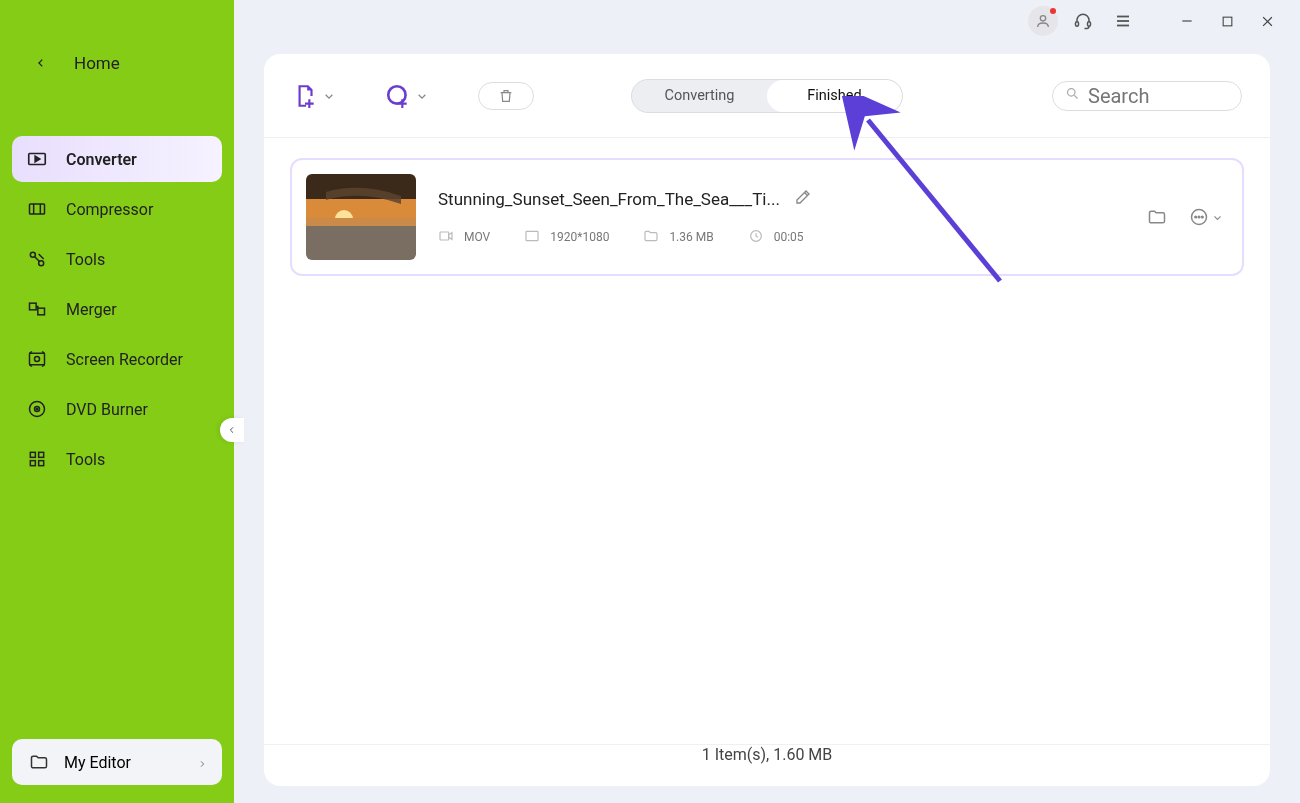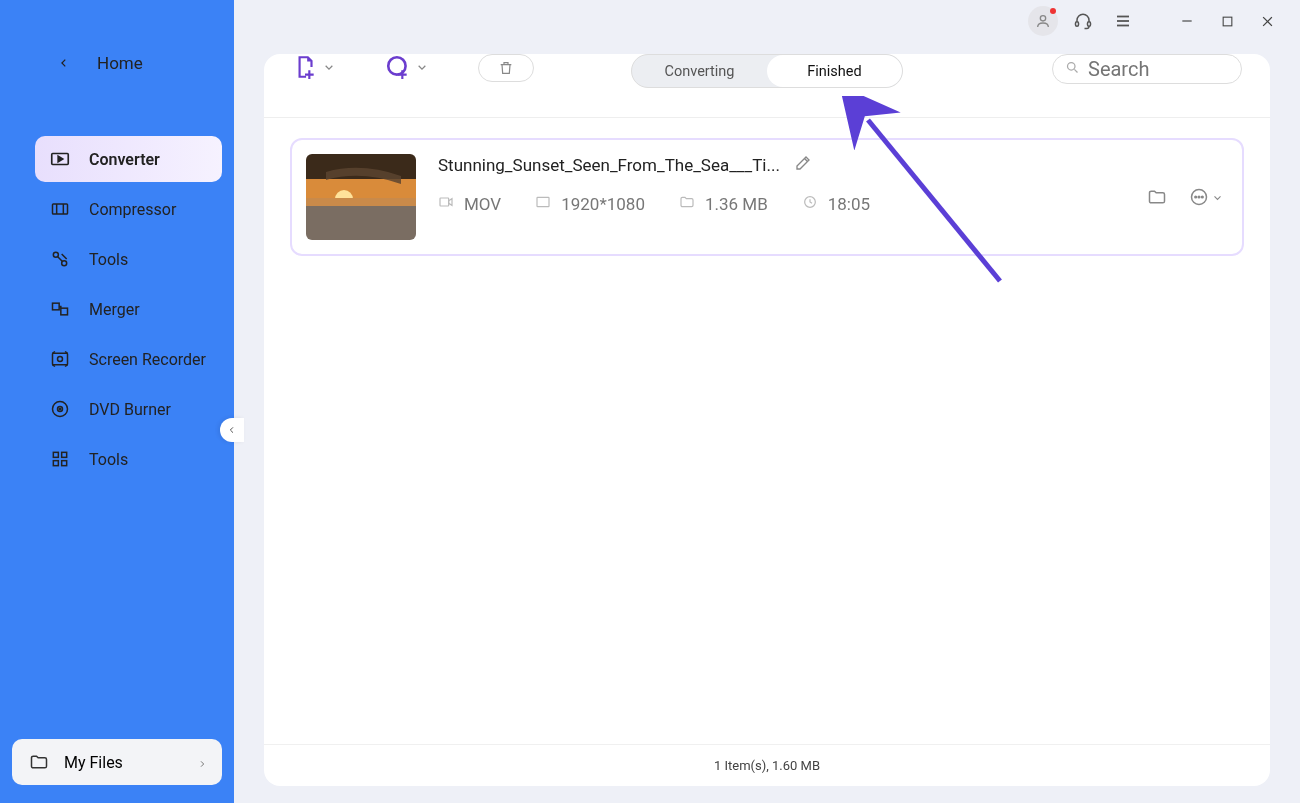--- a/index.html
+++ b/index.html
@@ -5,57 +5,57 @@
   * { box-sizing: border-box; margin: 0; padding: 0; font-family: -apple-system, "Segoe UI", Roboto, sans-serif; }
   body { width: 1300px; height: 803px; background: #eef0f7; overflow: hidden; position: relative; }
 
   
   .titlebar { position: absolute; top: 0; right: 0; height: 42px; display: flex; align-items: center; gap: 10px; padding-right: 18px; }
   .tb-btn { width: 30px; height: 30px; display:flex; align-items:center; justify-content:center; color:#555; font-size:16px; cursor:pointer; }
   .tb-avatar { width:30px; height:30px; border-radius:50%; background:#e5e5ea; display:flex; align-items:center; justify-content:center; position:relative; }
   .tb-avatar .dot { position:absolute; top:2px; right:2px; width:6px; height:6px; background:#e33; border-radius:50%; }
 
   
-  .sidebar { position:absolute; left:0; top:0; width:234px; height:100%; background:#3b82f6; padding-top:38px;padding-left:23px; }
+  .sidebar { position:absolute; left:0; top:0; width:234px; height:100%; background:#84cc16; padding-top:38px; }
   .sb-home { display:flex; align-items:center; gap:22px; padding:14px 18px 14px 30px; font-size:17px; color:#222; cursor:pointer; }
   .sb-list { margin-top:10px; padding:0 12px; }
   .sb-item { display:flex; align-items:center; gap:18px; padding:12px 14px; font-size:16px; color:#222; border-radius:10px; cursor:pointer; margin-bottom:4px; }
   .sb-item.active { background:linear-gradient(90deg,#e8dffd 0%,#f6f2ff 100%); font-weight:600;margin-top:48px; }
   .sb-icon { width:22px; height:22px; display:flex; align-items:center; justify-content:center; color:#333; flex-shrink:0; }
   .sb-collapse { position:absolute; left:220px; top:418px; width:24px; height:24px; background:#fff; border-radius:50% 0 0 50%; box-shadow:-2px 0 4px rgba(0,0,0,.08); display:flex; align-items:center; justify-content:center; cursor:pointer; color:#555; font-size:12px; }
   .sb-footer { position:absolute; bottom:18px; left:12px; right:12px; background:#f3f4f7; border-radius:10px; padding:12px 16px; display:flex; align-items:center; gap:14px; cursor:pointer; }
   .sb-footer .chev { margin-left:auto; color:#777; }
 
   
   .main { position:absolute; left:264px; top:54px; width:1006px; height:732px; background:#fff; border-radius:16px; display:flex; flex-direction:column; }
-  .toolbar { height:64px; border-bottom:1px solid #eee; display:flex; align-items:flex-start; padding:0 28px; position:relative;gap:23px; }
+  .toolbar { height:84px; border-bottom:1px solid #eee; display:flex; align-items:center; padding:0 28px; position:relative;gap:23px; }
   .tool-btn { display:flex; align-items:center; gap:6px; margin-right:28px; cursor:pointer; color:#6b3dce; }
   .tool-trash { width:56px; height:28px; border:1px solid #ddd; border-radius:14px; display:flex; align-items:center; justify-content:center; color:#888; cursor:pointer; }
   .tabswitch { position:absolute; left:50%; transform:translateX(-50%); width:272px; height:34px; border:1px solid #ddd; border-radius:17px; background:#eceef2; display:flex; overflow:hidden; }
   .tabswitch .seg { flex:1; display:flex; align-items:center; justify-content:center; font-size:14.5px; cursor:pointer; }
   .tabswitch .seg.active { background:#fff; border-radius:17px; color:#111; }
   .tabswitch .seg:not(.active) { color:#555; }
   .searchwrap { margin-left:auto; width:190px; height:30px; border:1px solid #ddd; border-radius:15px; display:flex; align-items:center; padding:0 12px; gap:8px; color:#aaa; }
   .searchwrap input { border:none; outline:none; flex:1; font-size:20px; color:#444; background:transparent; }
 
   .content { flex:1; padding:20px 26px; overflow:auto; position:relative; }
-  .file-card { border:2px solid #e6dcff; border-radius:12px; padding:14px 20px 14px 14px; display:flex; gap:22px; }
+  .file-card { border:2px solid #e6dcff; border-radius:12px; padding:14px 20px 14px 14px; display:flex; align-items:center; gap:22px; }
   .thumb { width:110px; height:86px; border-radius:6px; overflow:hidden; flex-shrink:0; }
   .thumb svg { width:100%; height:100%; display:block; }
   .file-info { flex:1; min-width:0; }
   .file-title-row { display:flex; align-items:center; gap:14px; }
   .file-title { font-size:17px; color:#222; white-space:nowrap; overflow:hidden; text-overflow:ellipsis; max-width:360px; }
   .edit-ico { color:#888; cursor:pointer; }
-  .meta-row { display:flex; align-items:center; gap:34px; margin-top:18px; color:#777; font-size:17px; }
+  .meta-row { display:flex; align-items:center; gap:34px; margin-top:18px; color:#777; font-size:12px; }
   .meta { display:flex; align-items:center; gap:10px; }
   .meta .mi { color:#bbb; }
   .file-actions { display:flex; align-items:center; gap:22px; color:#888; }
   .file-actions .fa { cursor:pointer; display:flex; align-items:center; gap:4px; }
 
-  .statusbar { height:42px; border-top:1px solid #f0f0f0; display:flex; align-items:center; justify-content:center; font-size:13px; color:#444; }
+  .statusbar { height:42px; border-top:1px solid #f0f0f0; display:flex; align-items:flex-start; justify-content:center; font-size:16px; color:#444; }
 
   
   .arrow { position:absolute; pointer-events:none; }
 </style>
 </head>
 <body>
 
 <div class="titlebar">
   <div class="tb-avatar tb-btn">
     <svg width="16" height="16" viewBox="0 0 24 24" fill="none" stroke="#888" stroke-width="2">
@@ -187,21 +187,21 @@
         <polyline points="15 4 7 12 15 20"></polyline>
       </svg>
   </div>
 
   <div class="sb-footer">
     <span class="sb-icon">
       <svg width="20" height="20" viewBox="0 0 24 24" fill="none" stroke="#333" stroke-width="1.8">
           <path d="M3 7a2 2 0 012-2h4l2 2h8a2 2 0 012 2v8a2 2 0 01-2 2H5a2 2 0 01-2-2z"></path>
         </svg>
     </span>
-    <span>My Files</span>
+    <span>My Editor</span>
     <span class="chev">
       <svg width="8" height="8" viewBox="0 0 24 24" fill="none" stroke="#777" stroke-width="3">
           <polyline points="9 4 17 12 9 20"></polyline>
         </svg>
     </span>
   </div>
 </div>
 
 <div class="main">
 
@@ -291,21 +291,21 @@
             <span class="mi"><svg width="16" height="16" viewBox="0 0 24 24" fill="none" stroke="#bbb" stroke-width="1.8">
                   <path d="M3 7a2 2 0 012-2h4l2 2h8a2 2 0 012 2v8a2 2 0 01-2 2H5a2 2 0 01-2-2z"></path>
                 </svg></span>
             <span>1.36 MB</span>
           </div>
           <div class="meta">
             <span class="mi"><svg width="16" height="16" viewBox="0 0 24 24" fill="none" stroke="#bbb" stroke-width="1.8">
                   <circle cx="12" cy="12" r="8"></circle>
                   <path d="M12 8v4l3 2"></path>
                 </svg></span>
-            <span>18:05</span>
+            <span>00:05</span>
           </div>
         </div>
       </div>
 
       <div class="file-actions">
         <span class="fa">
           <svg width="20" height="20" viewBox="0 0 24 24" fill="none" stroke="#888" stroke-width="1.8">
               <path d="M3 7a2 2 0 012-2h4l2 2h8a2 2 0 012 2v8a2 2 0 01-2 2H5a2 2 0 01-2-2z"></path>
             </svg>
         </span>

